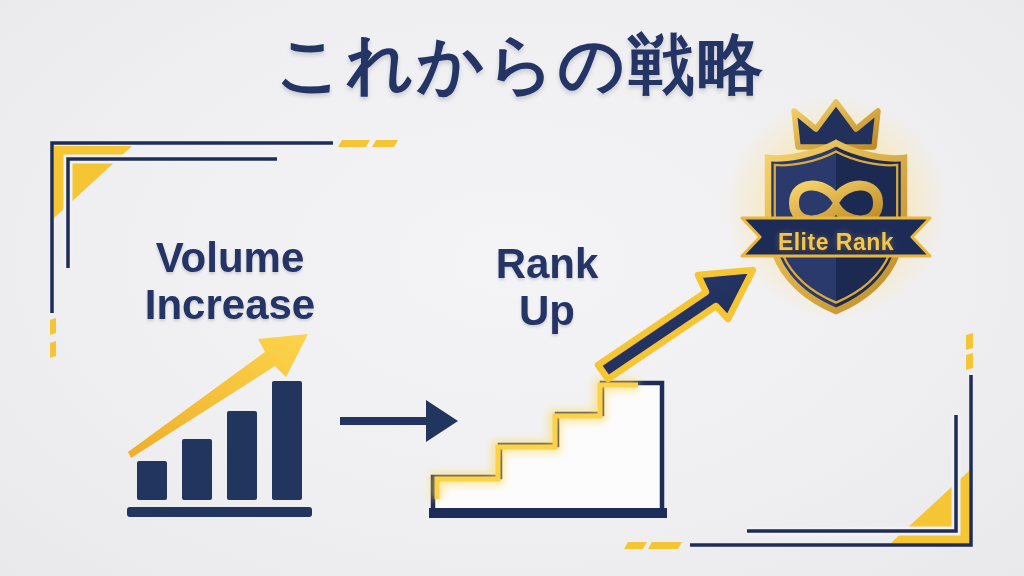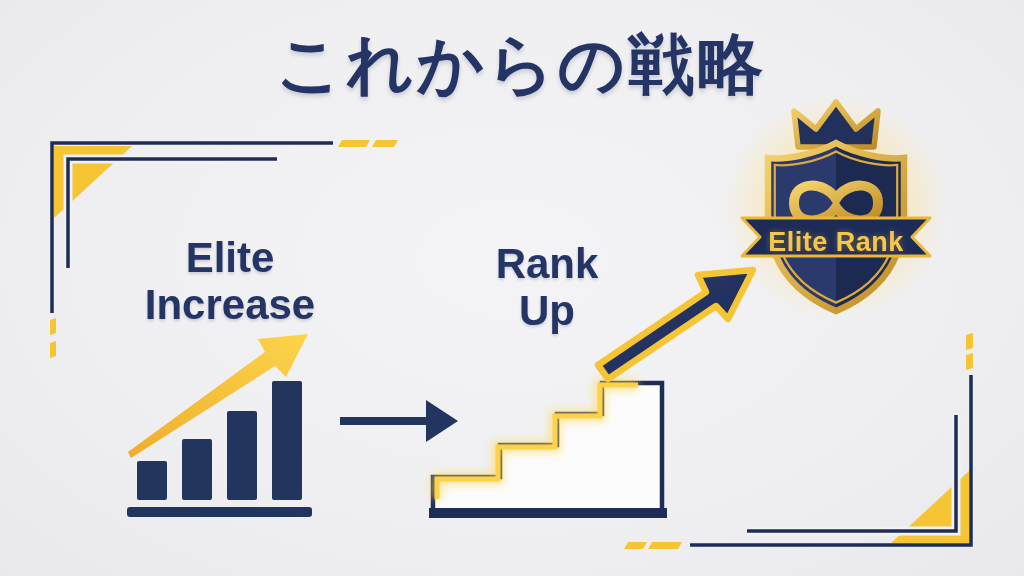--- a/index.html
+++ b/index.html
@@ -36,21 +36,21 @@
   .goal-label{
     left:756px;top:324px;width:190px;
     text-align:center;
     font-weight:800;font-size:37px;
     color:#243465;
     text-shadow:0 2px 3px rgba(25,35,70,.18);
   }
   .badge-text{
     left:742px;top:226px;width:188px;height:32px;
     line-height:32px;text-align:center;
-    font-weight:800;font-size:27px;letter-spacing:.5px;
+    font-weight:800;font-size:23px;letter-spacing:.5px;
     color:#f3c74e;
     text-shadow:0 1px 1px rgba(110,65,0,.55), 0 0 6px rgba(255,210,90,.35);
   }
   svg{display:block;}
 </style>
 </head>
 <body>
 
 <div class="slide">
 
@@ -71,21 +71,21 @@
     <polygon points="369,223 291,223 369,151" fill="#f6c533"></polygon>
     <polyline points="147,211 356,211 356,95" fill="none" stroke="#f2f2f4" stroke-width="9"></polyline>
     <polyline points="147,211 356,211 356,95" fill="none" stroke="#1e2d58" stroke-width="3.5"></polyline>
     <polyline points="90,225 371,225 371,55" fill="none" stroke="#1e2d58" stroke-width="3.5"></polyline>
     <polygon points="28,222 47,222 43,229 24,229" fill="#f6c533"></polygon>
     <polygon points="52,222 82,222 78,229 48,229" fill="#f6c533"></polygon>
     <polygon points="366,15 373,13 373,28 366,30" fill="#f6c533"></polygon>
     <polygon points="366,35 373,33 373,48 366,50" fill="#f6c533"></polygon>
   </svg>
 
-  <div class="abs stack volume-label">Elite
+  <div class="abs stack volume-label">Volume
 Increase</div>
 
   <svg class="abs" style="left:115px;top:325px;" width="210" height="200" viewBox="0 0 210 200">
     <defs>
       <linearGradient id="yArrow" x1="0" y1="1" x2="1" y2="0">
         <stop offset="0" stop-color="#f0ae2b"></stop>
           <stop offset="1" stop-color="#fcd44b"></stop>
       </linearGradient>
     </defs>
     <g>

